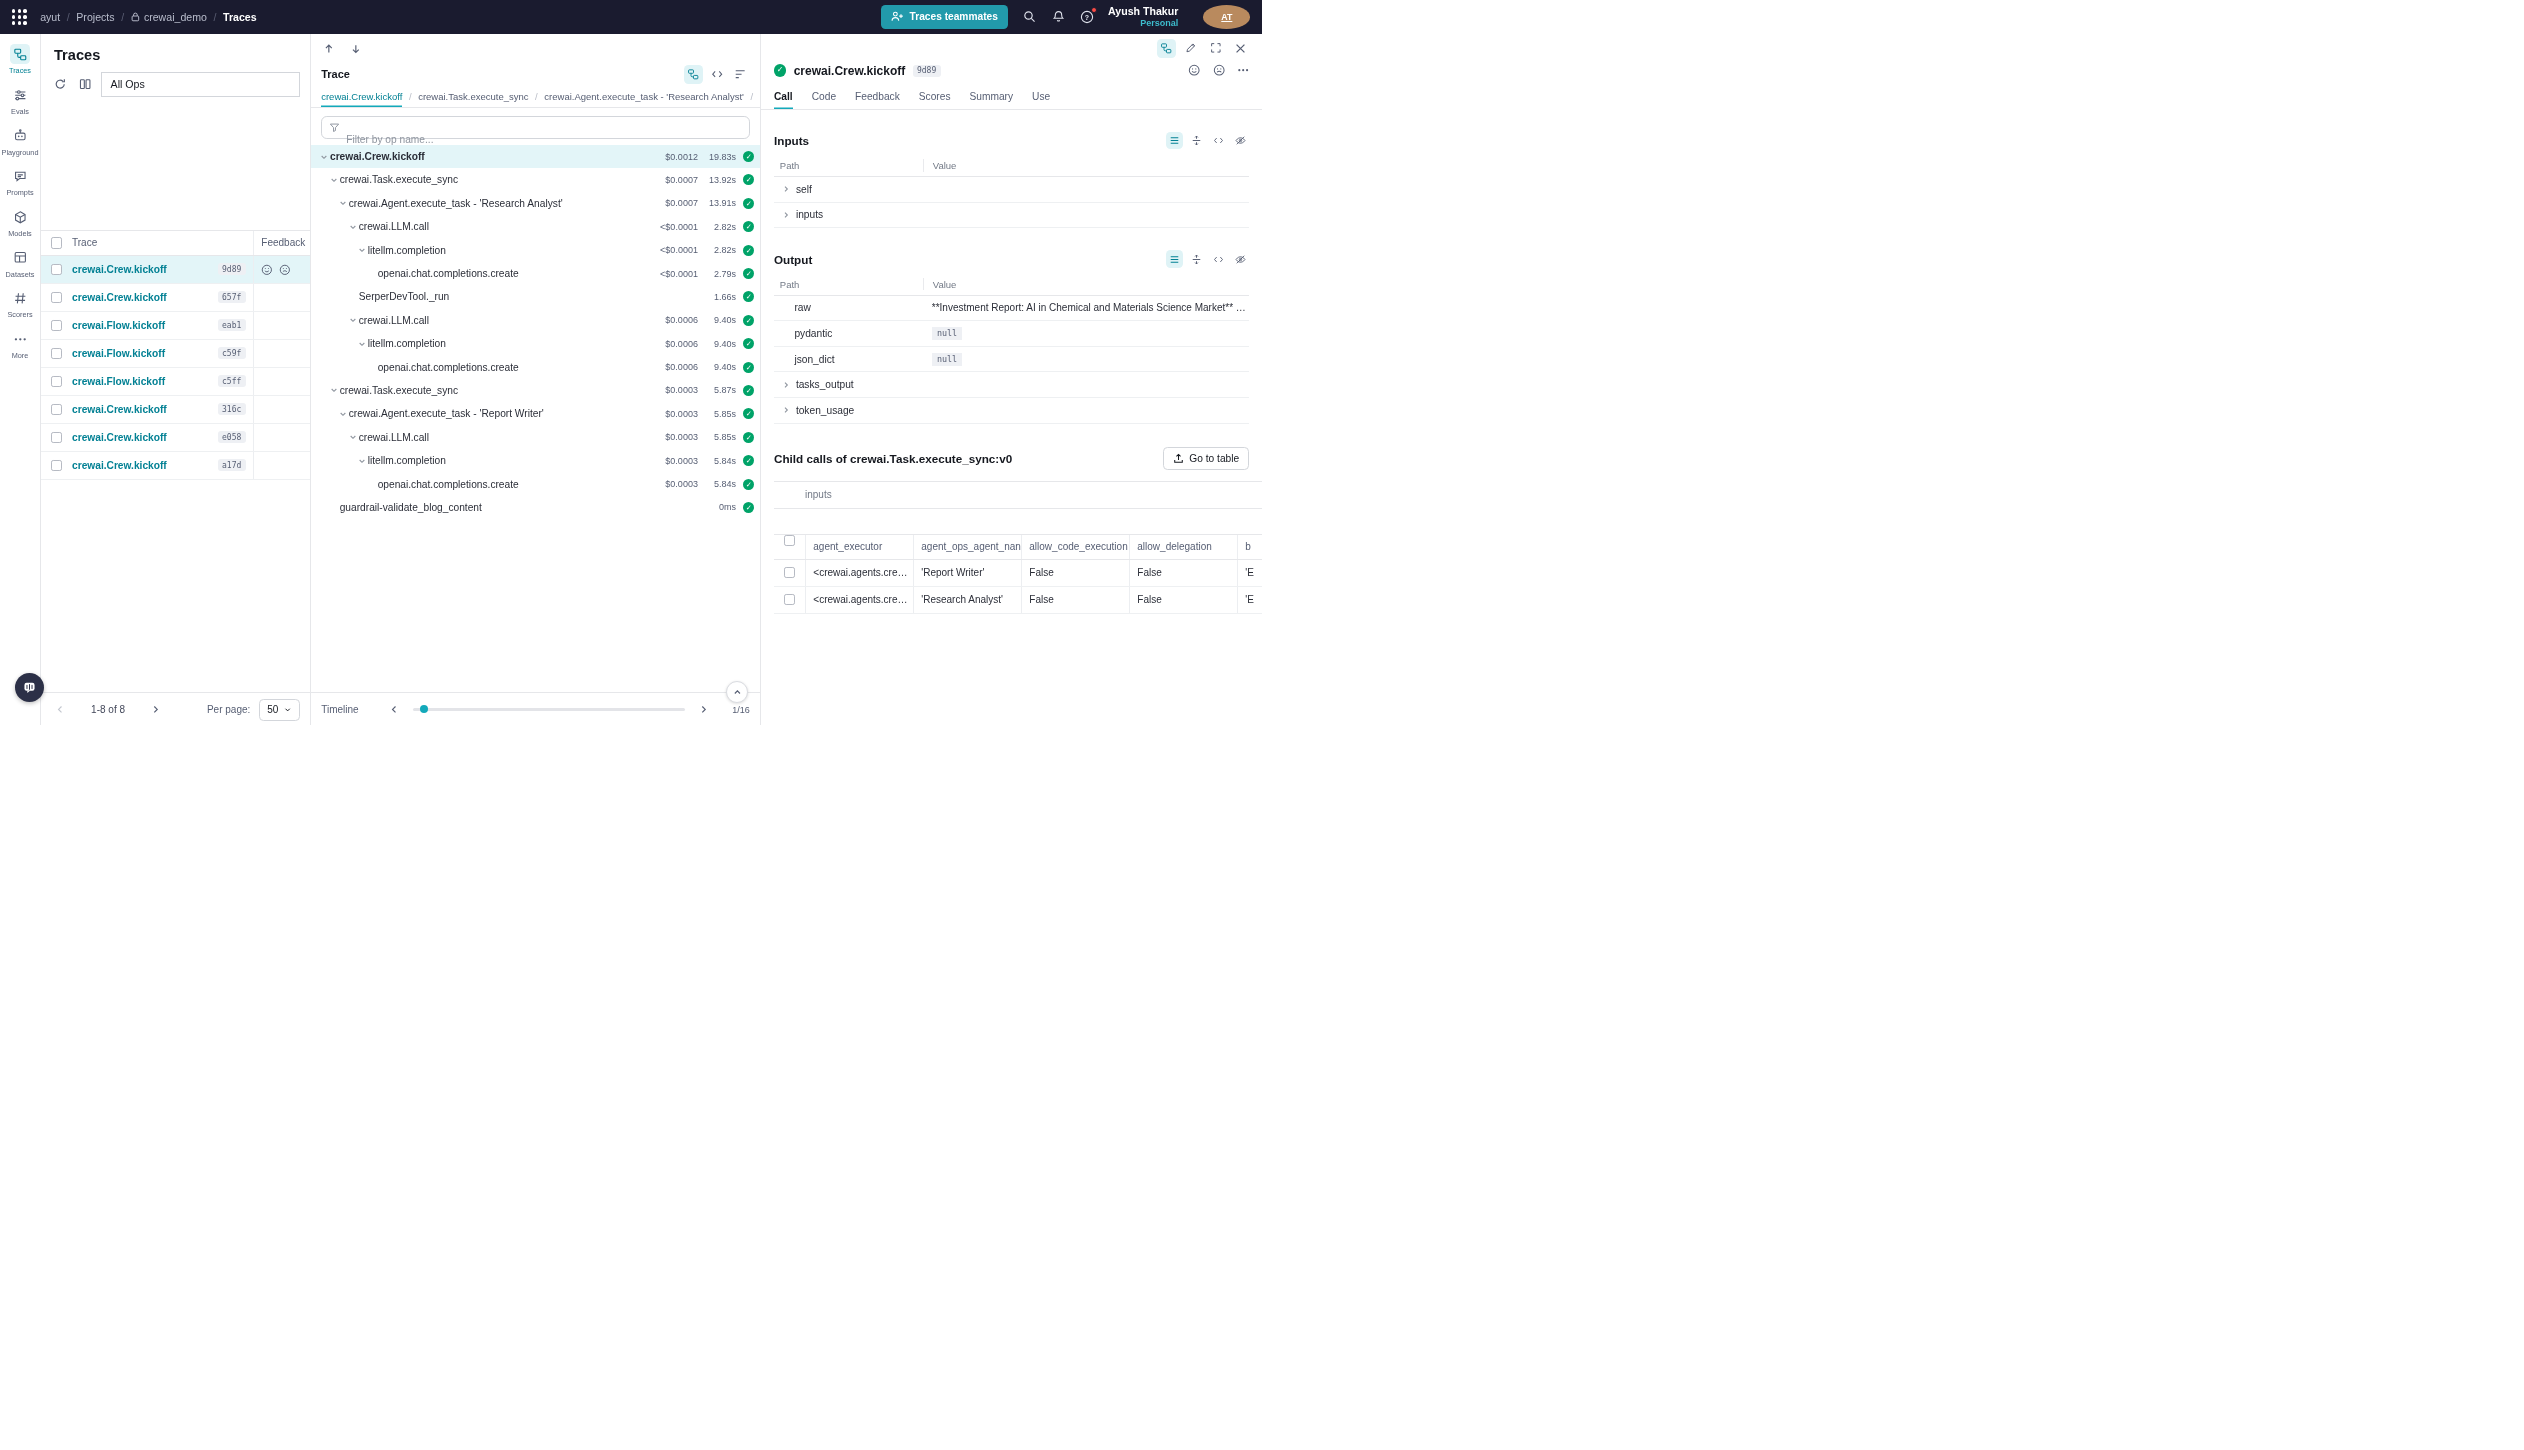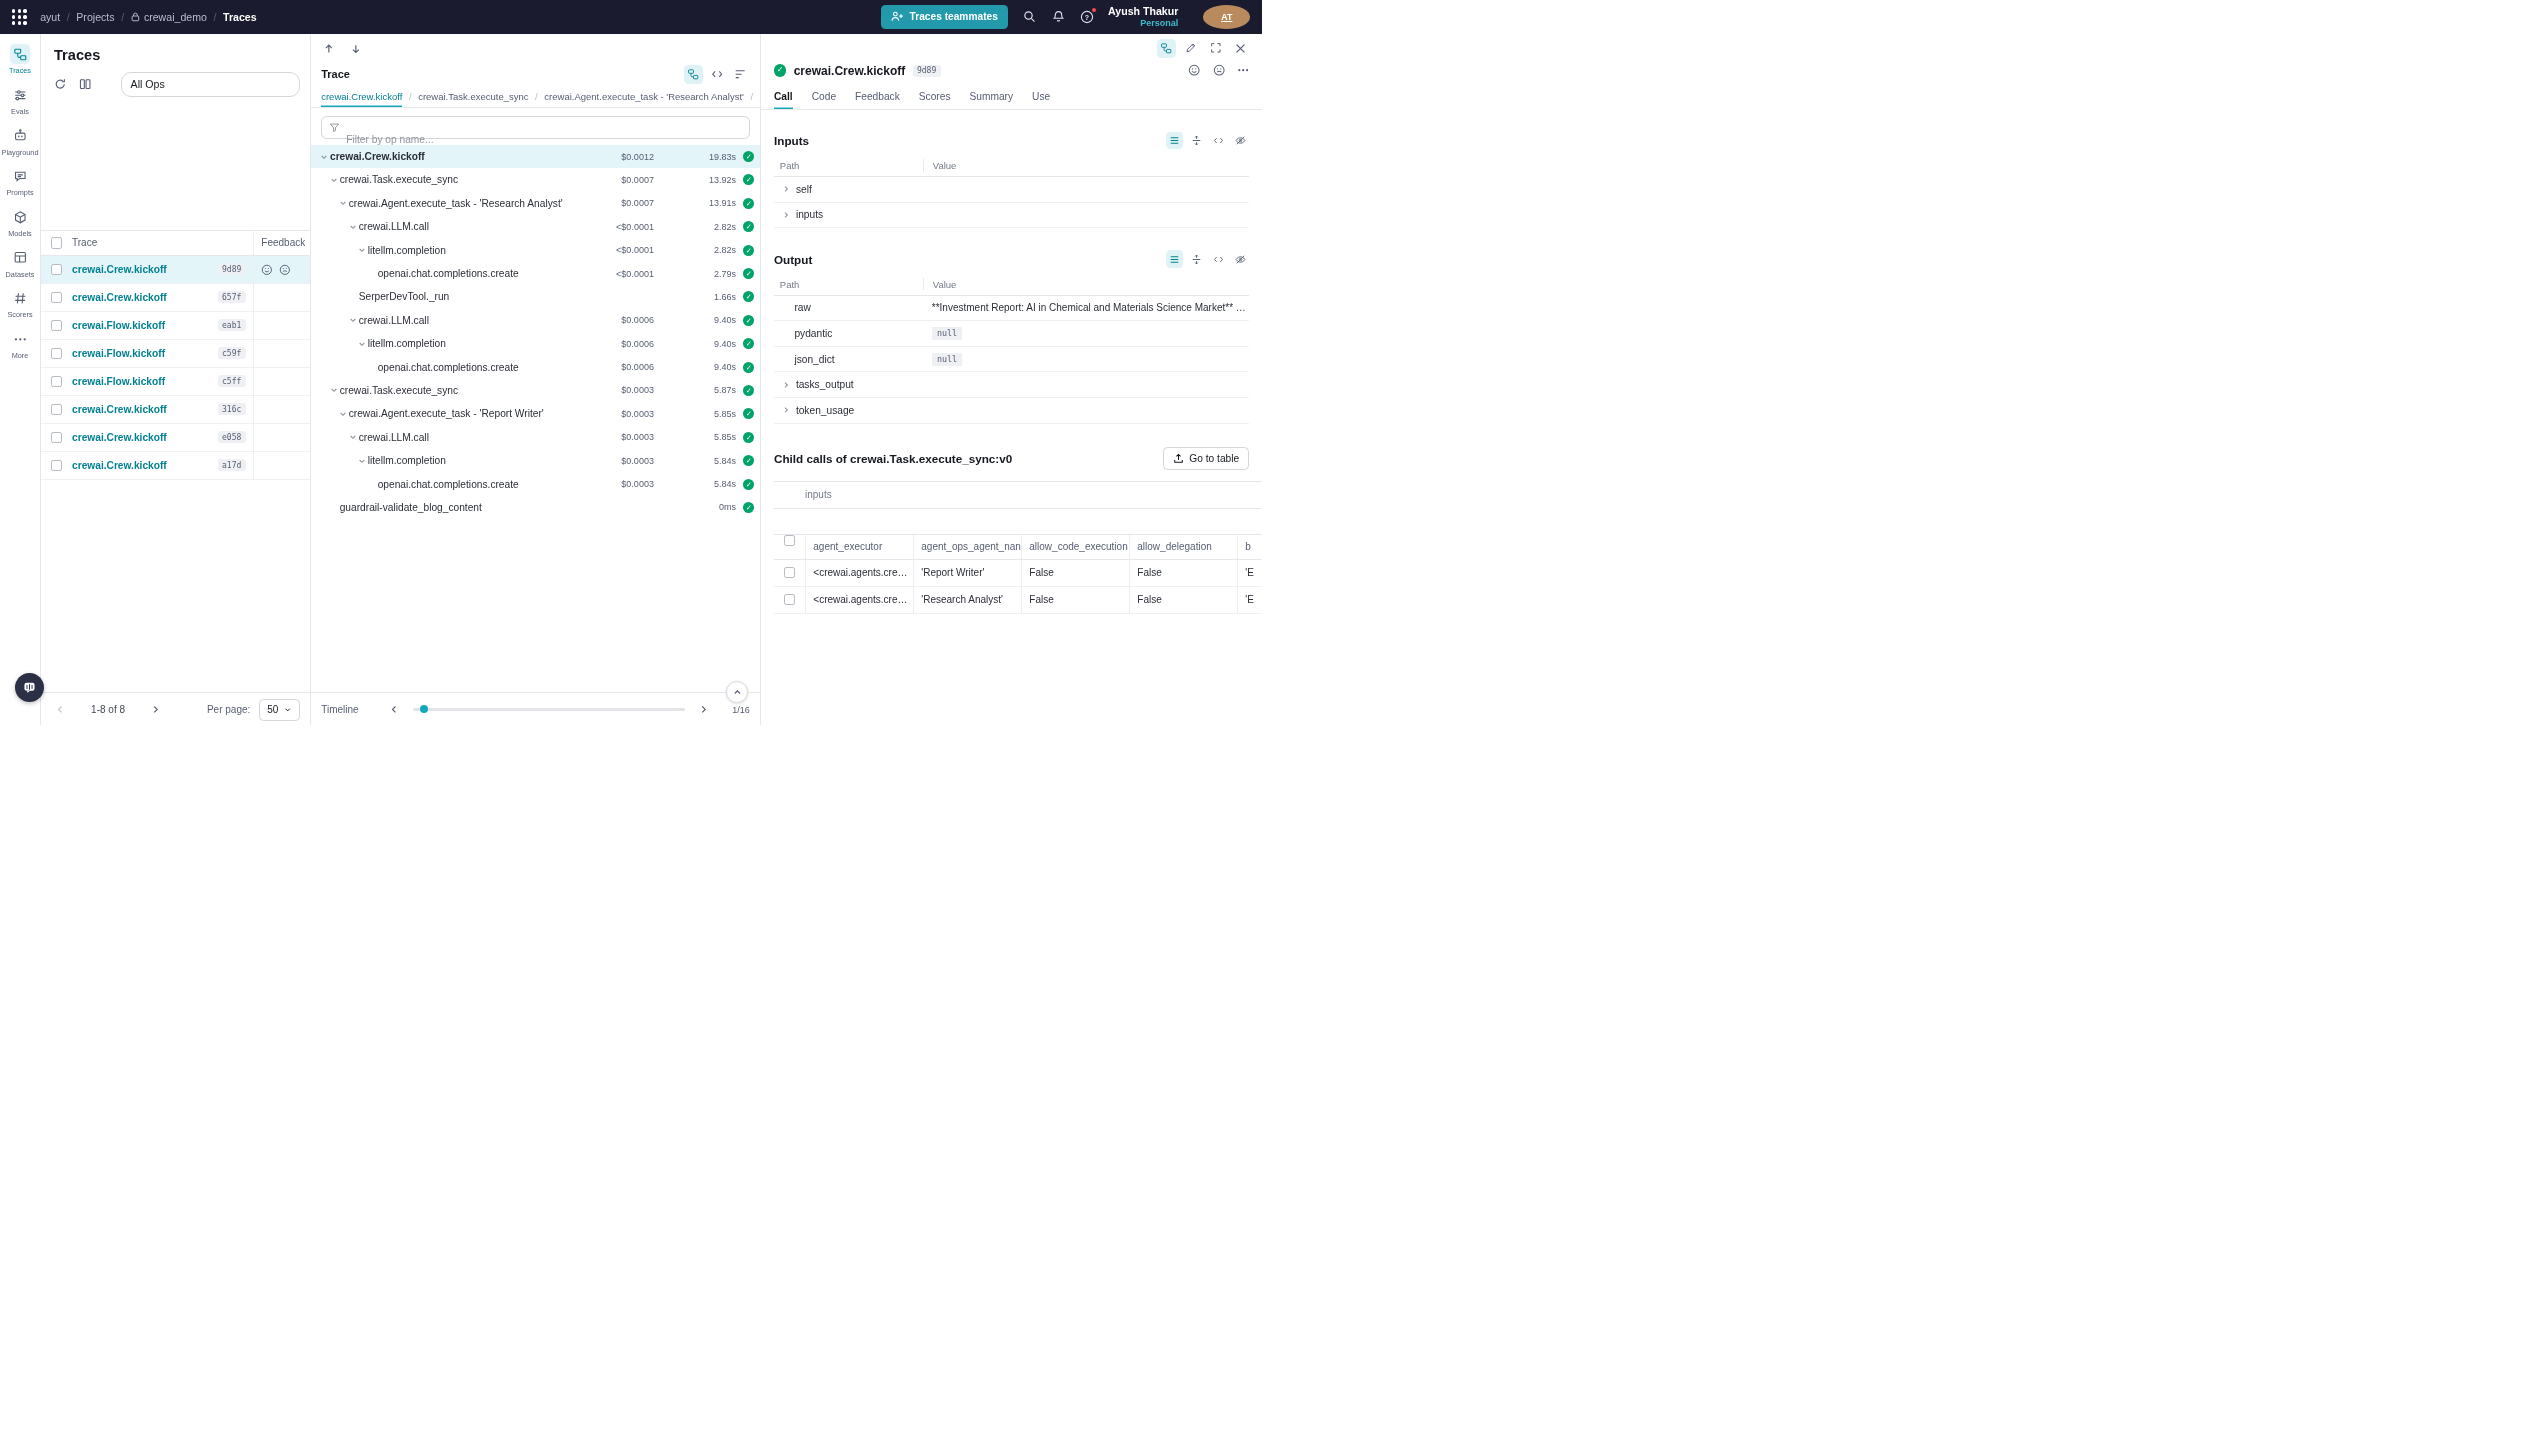--- a/index.html
+++ b/index.html
@@ -44,22 +44,22 @@
   .rail-label { font-size:7.3px; }
 
   
   .lpanel { width:270px; border-right:0.7px solid #e6e7ea; display:flex; flex-direction:column; flex:none; }
   .lp-head { padding:13px 13px 2.9px; }
   .lp-head h1 { font-size:14.6px; font-weight:700; color:#15181f; }
   .lp-toolbar { display:flex; align-items:center; gap:5.8px; padding:5.8px 10.2px 7.3px 10.2px; }
   .icbtn { width:19px; height:19px; border:none; background:none; border-radius:4.4px; color:#565e73;
     display:flex; align-items:center; justify-content:center; cursor:pointer; flex:none; }
   .icbtn.active { background:#dff3f6; color:#038194; }
-  .ops-select { flex:1; height:25px; border:0.7px solid #d3d6db; border-radius:10px; display:flex; align-items:center;
-    padding:0 8.8px; font-size:10.6px; color:#15181f; cursor:pointer;margin-left:20px; }
+  .ops-select { flex:1; height:25px; border:0.7px solid #d3d6db; border-radius:0; display:flex; align-items:center;
+    padding:0 8.8px; font-size:10.6px; color:#15181f; cursor:pointer; }
   .lp-spacer { height:126px; }
   .lt-header { display:flex; align-items:center; height:26px; border-top:0.7px solid #e6e7ea;
     border-bottom:0.7px solid #e6e7ea; font-size:10px; color:#565e73; }
   .col-cb { width:31px; display:flex; justify-content:center; flex:none; }
   .col-trace { flex:1; display:flex; align-items:center; min-width:0; }
   .col-fb { width:57px; flex:none; border-left:0.7px solid #eceef1; padding-left:7.3px; height:100%;
     display:flex; align-items:center; gap:5.8px; color:#565e73; }
   .cbx { width:11.7px; height:11.7px; border:1.1px solid #b6bac3; border-radius:2.2px; background:#fff; cursor:pointer; }
   .lrow { display:flex; align-items:center; height:28px; border-bottom:0.7px solid #eef0f2; font-size:10.2px; cursor:pointer; }
   .lrow.selected { background:#e3f5f8; }
@@ -88,21 +88,21 @@
   .m-filter input { border:none; outline:none; flex:1; font-size:10.2px; color:#2b2e38; background:transparent;
     font-family:"Liberation Sans",sans-serif;margin-top:24px; }
   .m-filter input::placeholder { color:#8e949e; }
   .m-rows { flex:1; overflow:hidden; }
   .trow { display:flex; align-items:center; height:23.4px; font-size:10.2px; cursor:pointer; padding-right:5.8px; }
   .trow.sel { background:#e3f5f8; }
   .trow.sel .tl { font-weight:700; }
   .chev { width:11.7px; flex:none; display:flex; justify-content:center; color:#8e949e; }
   .tl { flex:1; min-width:0; white-space:nowrap; overflow:hidden; text-overflow:ellipsis; color:#2b2e38; }
   .tc { width:51px; flex:none; text-align:right; color:#565e73; font-size:9px; }
-  .tt { width:38px; flex:none; text-align:right; color:#565e73; font-size:9px;margin-left:44px; }
+  .tt { width:38px; flex:none; text-align:right; color:#565e73; font-size:9px; }
   .ok { width:11px; height:11px; flex:none; border-radius:50%; background:#00a368; color:#fff; font-size:7.3px;
     line-height:11px; text-align:center; margin-left:7.3px; }
   .l0{padding-left:7.3px}.l1{padding-left:17px}.l2{padding-left:26px}.l3{padding-left:36px}
   .l4{padding-left:45px}.l5{padding-left:55px}
   .m-footer { height:34px; border-top:0.7px solid #e6e7ea; display:flex; align-items:center; gap:8.8px;
     padding:0 10.2px; position:relative; }
   .tlbl { font-size:10px; color:#565e73; margin-right:17.5px; }
   .track { flex:1; height:2.9px; background:#e3e4e8; border-radius:1.5px; position:relative; cursor:pointer; }
   .dot { position:absolute; left:4%; top:50%; transform:translate(-50%,-50%); width:8px; height:8px;
     border-radius:50%; background:#13a9ba; }

